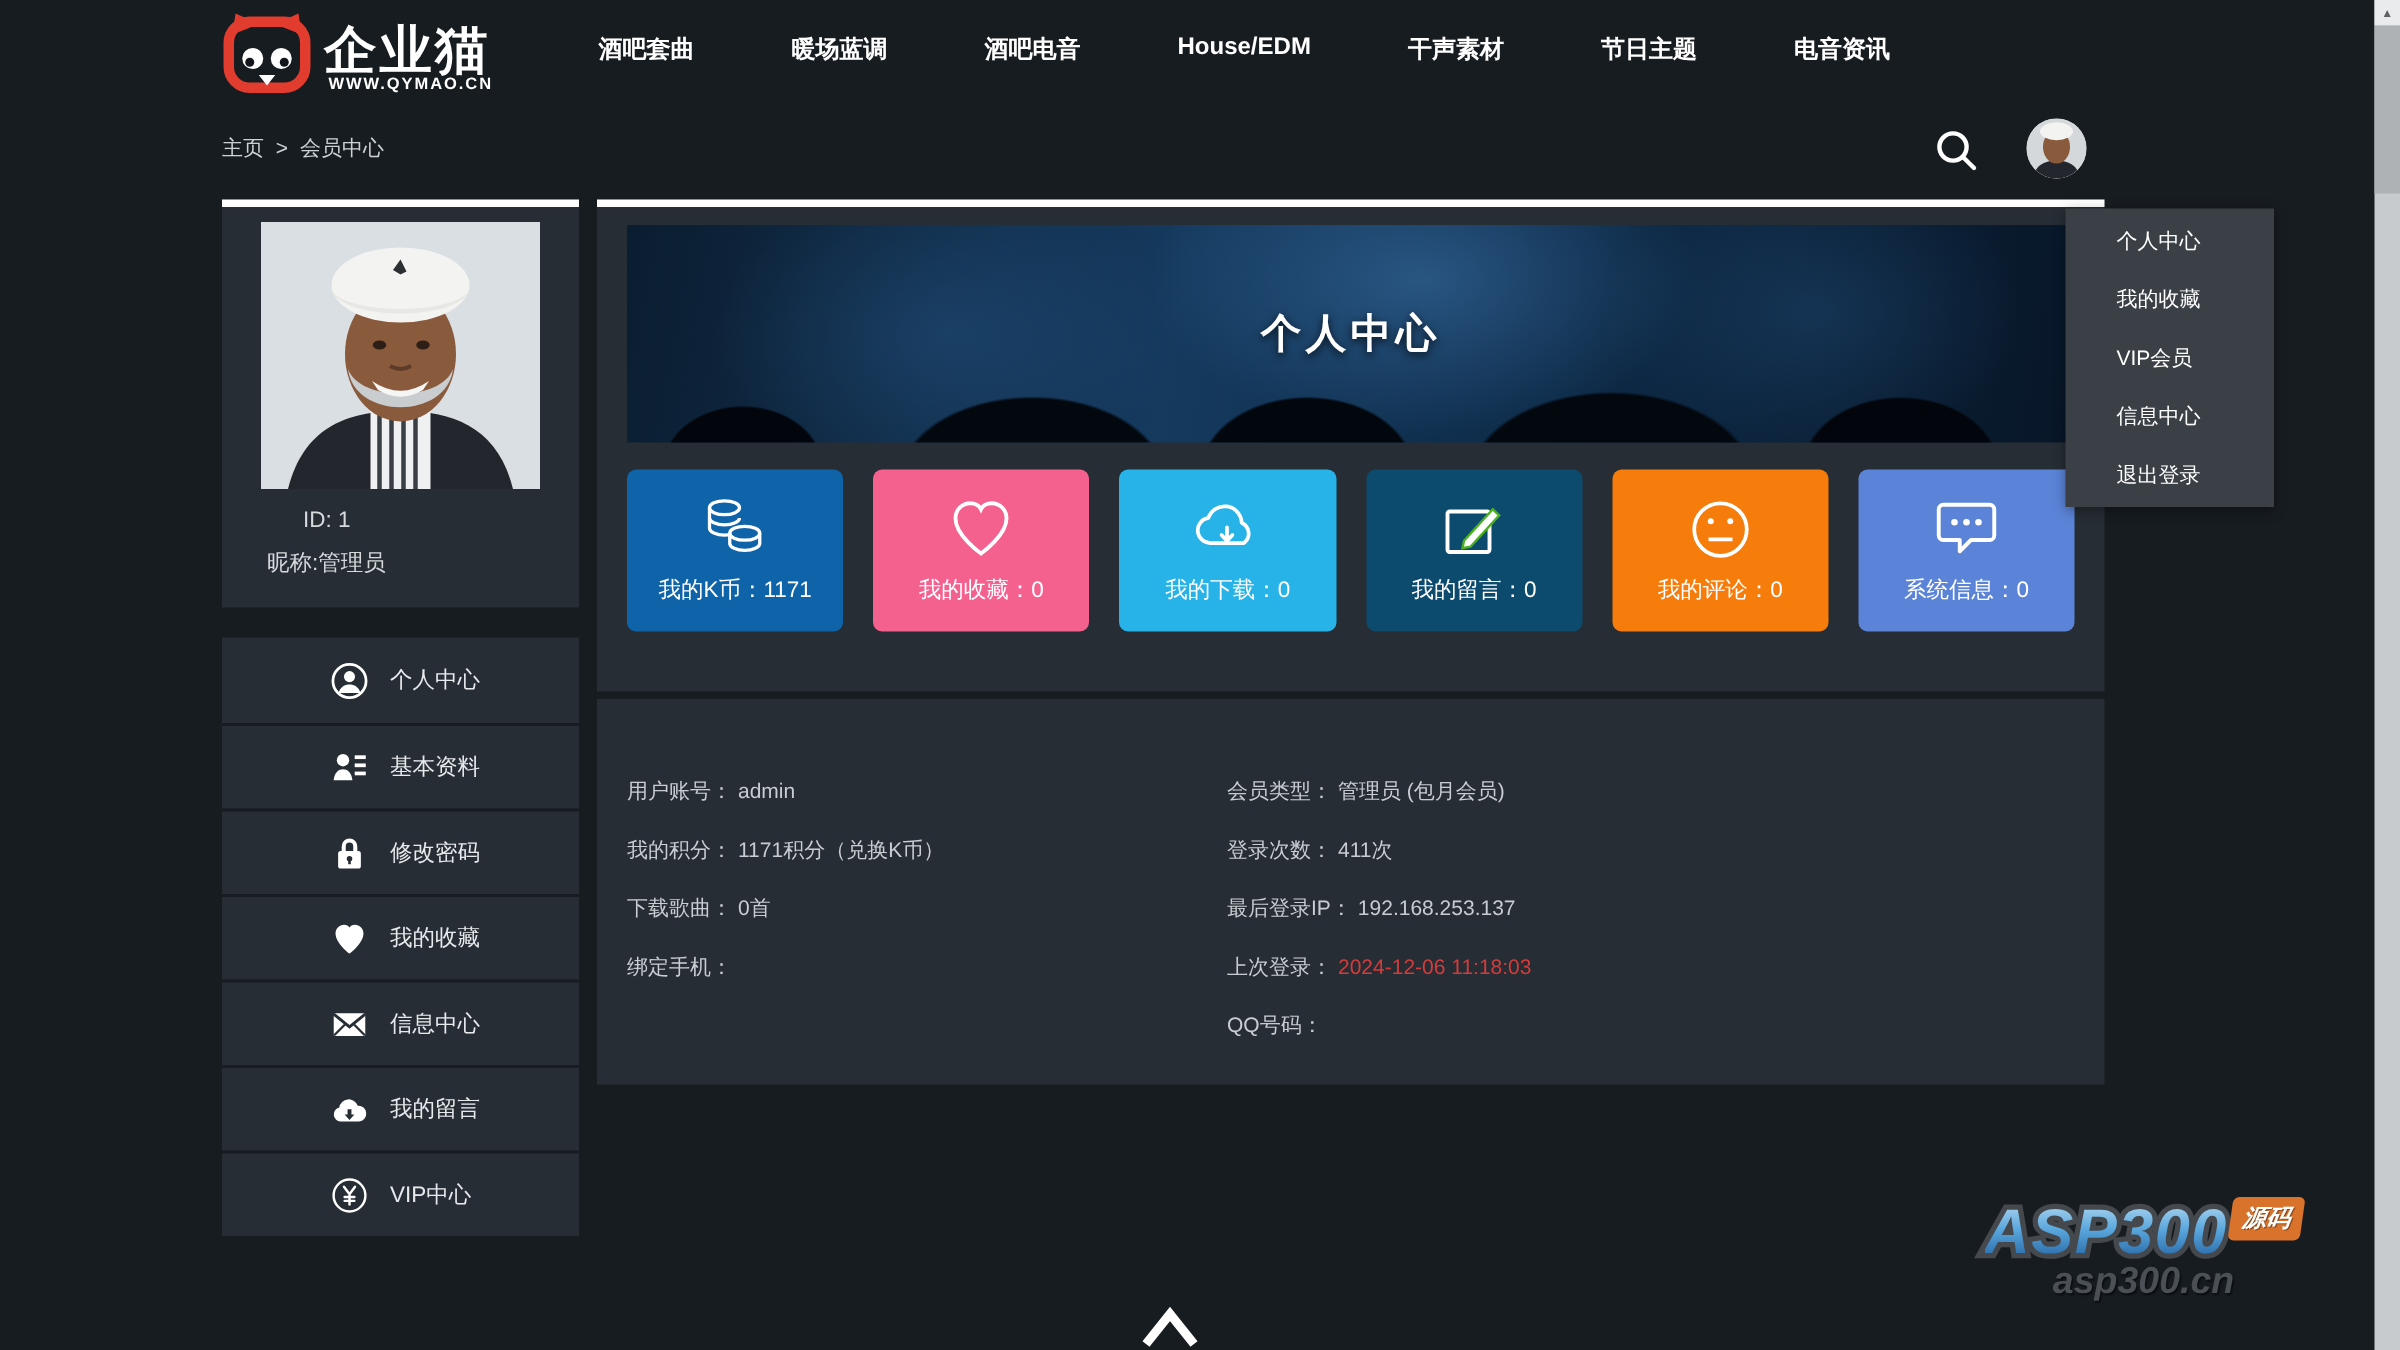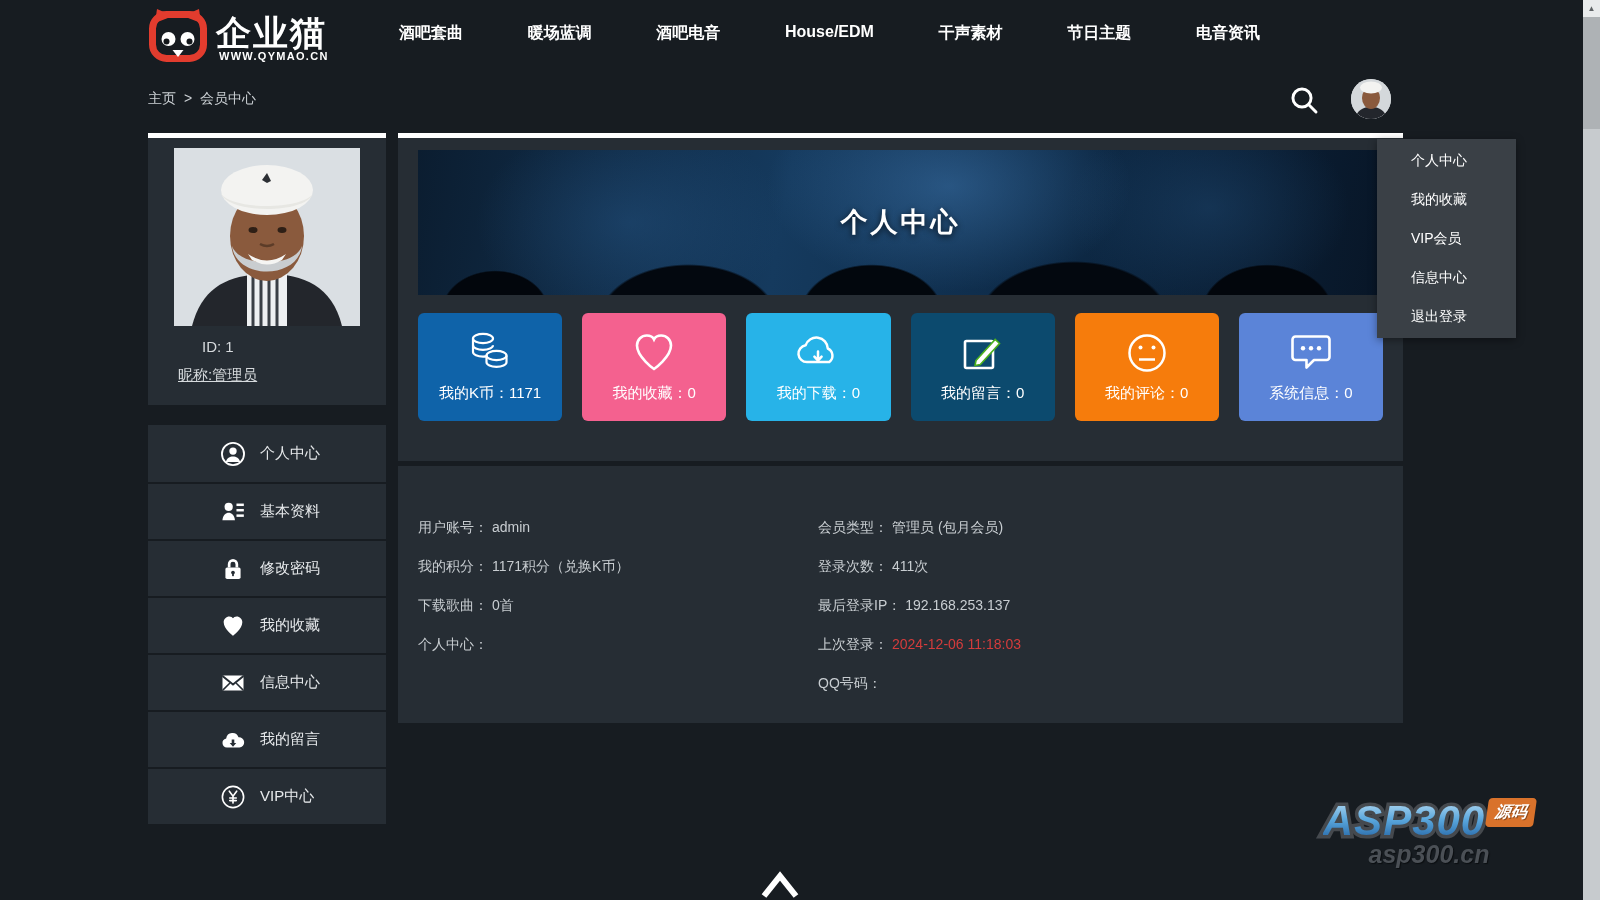--- a/index.html
+++ b/index.html
@@ -19,21 +19,21 @@
   .breadcrumb span{margin-right:4px;}
   .search-btn{left:1288px;top:84px;width:32px;height:32px;cursor:pointer;}
   .search-btn svg{width:32px;height:32px;}
   .avatar{left:1351px;top:79px;width:40px;height:40px;border-radius:50%;overflow:hidden;cursor:pointer;background:#cfd3d6;}
   
   .panel{position:absolute;background:#262d34;box-sizing:border-box;}
   #profile-panel{left:148px;top:133px;width:238px;height:272px;border-top:5px solid #fff;}
   .profile-photo{position:absolute;left:26px;top:10px;width:186px;height:178px;}
   .profile-text{position:absolute;left:30px;font-size:15px;color:#d6dadd;}
   #profile-id{top:200px;margin-left:24px;}
-  #profile-nick{top:228px;text-decoration:underline;}
+  #profile-nick{top:228px;}
   #menu-panel{left:148px;top:425px;width:238px;background:none;}
   .side-item{height:57px;display:flex;align-items:center;padding-left:72px;background:#262d34;border-top:2px solid #171c21;cursor:pointer;box-sizing:border-box;}
   .side-item:first-child{border-top:none;}
   .side-icon{width:26px;height:26px;display:inline-flex;}
   .side-icon svg{width:26px;height:26px;}
   .side-label{margin-left:14px;font-size:15px;color:#e7eaec;}
   #main-top{left:398px;top:133px;width:1005px;height:328px;border-top:5px solid #fff;}
   .banner{position:absolute;left:20px;right:20px;top:12px;height:145px;
     background:
       radial-gradient(90px 70px at 8% 112%, #02060c 58%, rgba(2,6,12,0) 60%),
@@ -298,21 +298,21 @@
       </div>
     </div>
 </section>
 
 <section class="panel" id="main-info">
   <div class="info-cols">
     <div class="info-col-left">
         <div class="info-row"><span class="info-label">用户账号：</span><span class="info-value">admin</span></div>
         <div class="info-row"><span class="info-label">我的积分：</span><span class="info-value">1171积分（兑换K币）</span></div>
         <div class="info-row"><span class="info-label">下载歌曲：</span><span class="info-value">0首</span></div>
-        <div class="info-row"><span class="info-label">个人中心：</span><span class="info-value"></span></div>
+        <div class="info-row"><span class="info-label">绑定手机：</span><span class="info-value"></span></div>
       </div>
     <div class="info-col-right">
         <div class="info-row"><span class="info-label">会员类型：</span><span class="info-value">管理员 (包月会员)</span></div>
         <div class="info-row"><span class="info-label">登录次数：</span><span class="info-value">411次</span></div>
         <div class="info-row"><span class="info-label">最后登录IP：</span><span class="info-value">192.168.253.137</span></div>
         <div class="info-row"><span class="info-label">上次登录：</span><span class="info-value red">2024-12-06 11:18:03</span></div>
         <div class="info-row"><span class="info-label">QQ号码：</span><span class="info-value"></span></div>
       </div>
   </div>
 </section>

